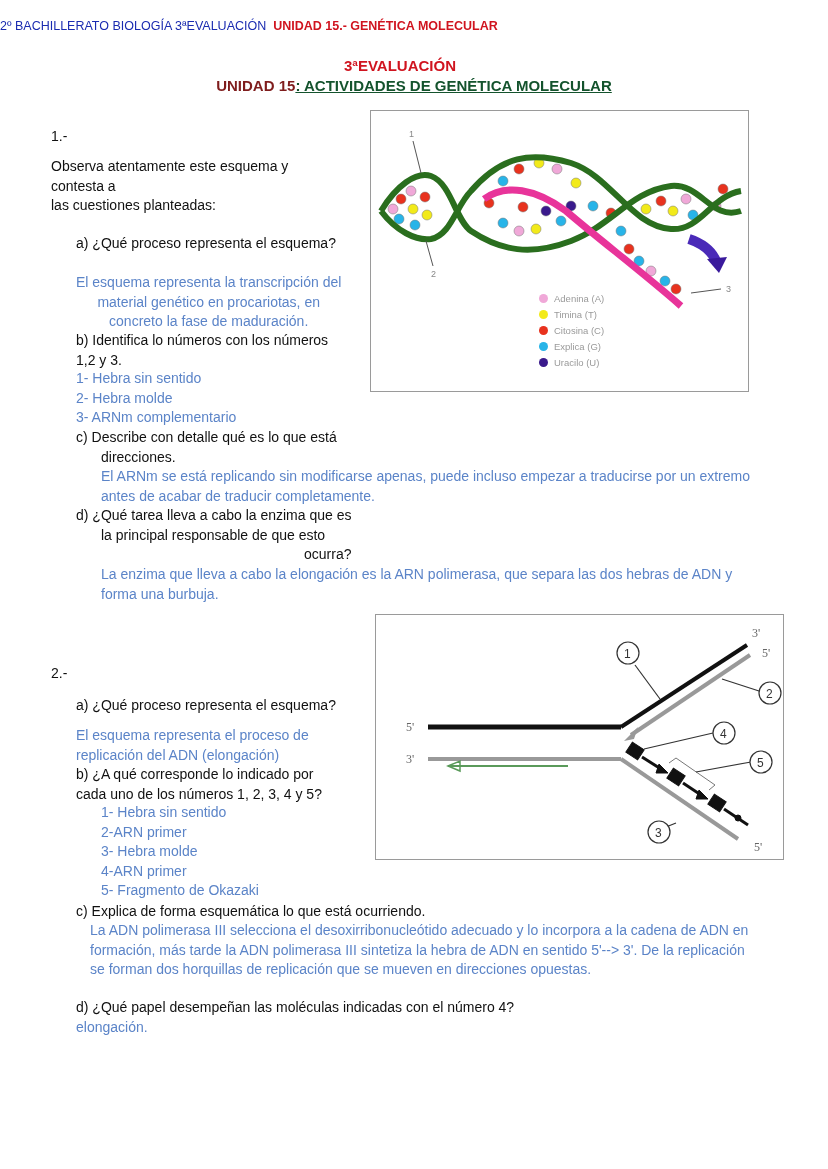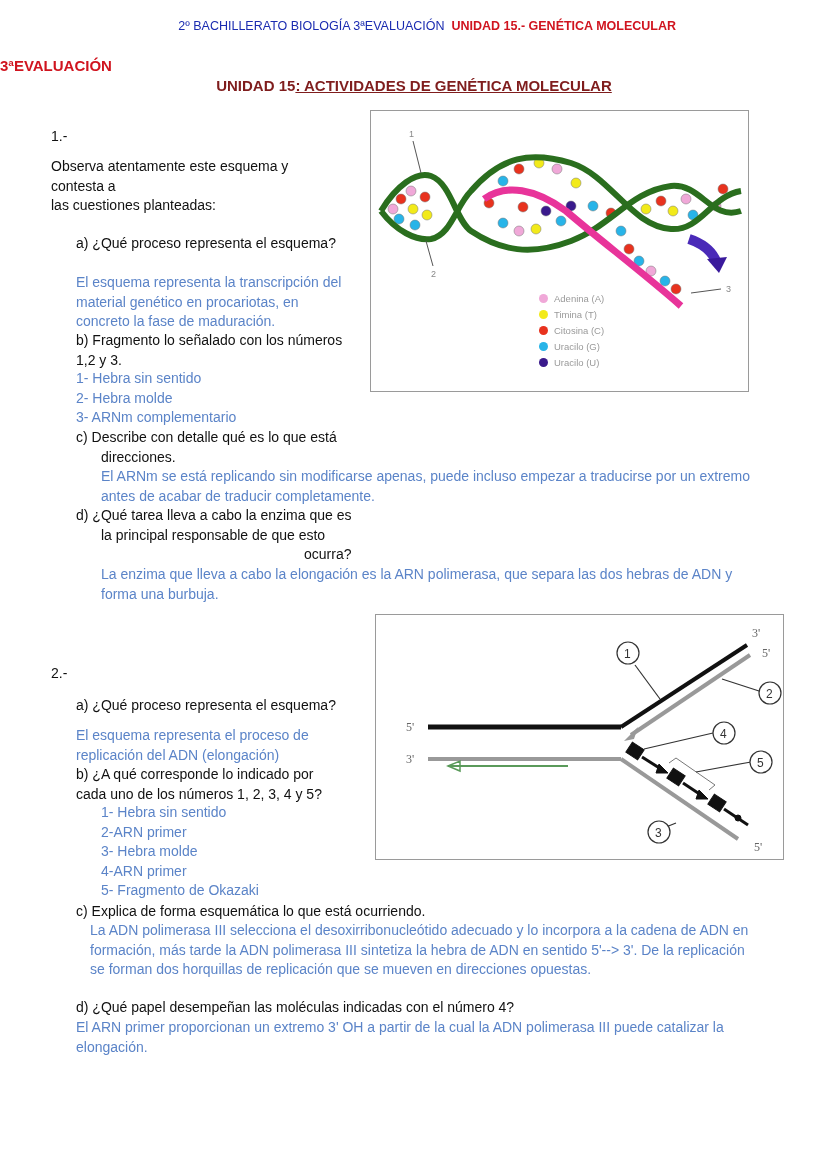--- a/index.html
+++ b/index.html
@@ -1,25 +1,25 @@
 <!DOCTYPE html>
 <html><head>
 <meta charset="utf-8">
 <style>
   html, body { margin: 0; padding: 0; background: #ffffff; }
   body { width: 828px; height: 1169px; position: relative; overflow: hidden;
          font-family: "Liberation Sans", sans-serif; color: #111; }
   .abs { position: absolute; }
-  .hdr { top: 19px; left: 0; width: 676px; text-align: right; font-size: 12.5px; }
+  .hdr { top: 19px; left: 0; width: 676px; text-align: left; font-size: 12.5px; }
   .hdr .blue { color: #1a2bb0; }
   .hdr .red { color: #d0141f; font-weight: bold; }
-  .t1 { top: 57px; left: 0; width: 800px; font-size: 15px; font-weight: bold; color: #d0141f; }
+  .t1 { top: 57px; left: 0; width: 800px; text-align: center; font-size: 15px; font-weight: bold; color: #d0141f; }
   .t2 { top: 77px; left: 0; width: 828px; text-align: center; font-size: 15px; font-weight: bold; }
   .t2 .blue { color: #7f1d1d; }
-  .t2 .green { color: #7f1d1d; text-decoration: underline; }
+  .t2 .green { color: #14532d; text-decoration: underline; }
   .txt { font-size: 14px; line-height: 19.5px; white-space: nowrap; }
   .ans { color: #5b84c8; }
   .blk { color: #111; }
   .fig { border: 1.5px solid #9a9a9a; background: #fff; }
 </style>
 </head>
 <body>
 
 <div class="abs hdr">
   <span class="blue">2º BACHILLERATO BIOLOGÍA 3ªEVALUACIÓN</span>&nbsp;
@@ -30,27 +30,27 @@
   <span class="blue">UNIDAD 15</span><span class="green">: ACTIVIDADES DE GENÉTICA MOLECULAR</span>
 </div>
 
 <div class="abs txt blk" style="left:51px; top:127px;">1.-</div>
 <div class="abs txt blk" style="left:51px; top:157px;">
   <div>Observa atentamente este esquema y</div>
   <div>contesta a</div>
   <div>las cuestiones planteadas:</div>
 </div>
 <div class="abs txt blk" style="left:76px; top:234px;">a) ¿Qué proceso representa el esquema?</div>
-<div class="abs txt ans" style="left:76px; top:273px;">
+<div class="abs txt ans" style="left:76px; top:273px;text-align:center;">
   <div>El esquema representa la transcripción del</div>
   <div>material genético en procariotas, en</div>
   <div>concreto la fase de maduración.</div>
 </div>
 <div class="abs txt blk" style="left:76px; top:331px;">
-  <div>b) Fragmento lo señalado con los números</div>
+  <div>b) Identifica lo números con los números</div>
   <div>1,2  y 3.</div>
 </div>
 <div class="abs txt ans" style="left:76px; top:369px;">
   <div>1- Hebra sin sentido</div>
   <div>2- Hebra molde</div>
   <div>3- ARNm complementario</div>
 </div>
 <div class="abs txt blk" style="left:76px; top:428px;">
   <div>c) Describe con detalle qué es lo que está</div>
   <div style="padding-left:25px;">direcciones.</div>
@@ -118,21 +118,21 @@
     <text x="38" y="26" font-size="9" fill="#888" font-family="Liberation Sans, sans-serif">1</text>
     <line x1="55" y1="130" x2="62" y2="155" stroke="#555" stroke-width="1"></line>
     <text x="60" y="166" font-size="9" fill="#888" font-family="Liberation Sans, sans-serif">2</text>
     <line x1="320" y1="182" x2="350" y2="178" stroke="#555" stroke-width="1"></line>
     <text x="355" y="181" font-size="9" fill="#888" font-family="Liberation Sans, sans-serif">3</text>
   </svg>
   <div class="abs" style="left:168px; top:180px; font-size:9.5px; color:#9a9a9a; line-height:16px;">
     <div><span class="lg-dot" style="display:inline-block;width:9px;height:9px;border-radius:50%;background:#f0a8d8;margin-right:6px;vertical-align:-1px;"></span><span>Adenina (A)</span></div>
     <div><span style="display:inline-block;width:9px;height:9px;border-radius:50%;background:#f2ea1a;margin-right:6px;vertical-align:-1px;"></span><span>Timina (T)</span></div>
     <div><span style="display:inline-block;width:9px;height:9px;border-radius:50%;background:#e8321e;margin-right:6px;vertical-align:-1px;"></span><span>Citosina (C)</span></div>
-    <div><span style="display:inline-block;width:9px;height:9px;border-radius:50%;background:#28b4e8;margin-right:6px;vertical-align:-1px;"></span><span>Uracilo (G)</span></div>
+    <div><span style="display:inline-block;width:9px;height:9px;border-radius:50%;background:#28b4e8;margin-right:6px;vertical-align:-1px;"></span><span>Explica (G)</span></div>
     <div><span style="display:inline-block;width:9px;height:9px;border-radius:50%;background:#3a1a8c;margin-right:6px;vertical-align:-1px;"></span><span>Uracilo (U)</span></div>
   </div>
 </div>
 
 <div class="abs txt blk" style="left:51px; top:664px;">2.-</div>
 <div class="abs txt blk" style="left:76px; top:696px;">a) ¿Qué proceso representa el esquema?</div>
 <div class="abs txt ans" style="left:76px; top:726px;">
   <div>El esquema representa el proceso de</div>
   <div>replicación del ADN (elongación)</div>
 </div>
@@ -148,21 +148,20 @@
   <div>5- Fragmento de Okazaki</div>
 </div>
 <div class="abs txt blk" style="left:76px; top:902px;">c) Explica de forma esquemática lo que está  ocurriendo.</div>
 <div class="abs txt ans" style="left:90px; top:921px;">
   <div>La ADN polimerasa III selecciona el desoxirribonucleótido adecuado y lo incorpora a la cadena de ADN en</div>
   <div>formación, más tarde la ADN polimerasa III sintetiza la hebra de ADN en sentido 5'--&gt; 3'. De la replicación</div>
   <div>se forman dos horquillas de replicación que se mueven en direcciones opuestas.</div>
 </div>
 <div class="abs txt blk" style="left:76px; top:998px;">d) ¿Qué papel desempeñan las moléculas indicadas con el número 4?</div>
 <div class="abs txt ans" style="left:76px; top:1018px;">
-  <div>El ARN primer proporcionan un extremo 3' OH a partir de la cual la ADN polimerasa III puede catalizar la</div>
   <div>elongación.</div>
 </div>
 
 <div class="abs fig" style="left:375px; top:614px; width:407px; height:244px;">
   <svg width="407" height="244" viewBox="0 0 407 244">
     <line x1="52" y1="112" x2="245" y2="112" stroke="#111" stroke-width="5"></line>
     <line x1="245" y1="112" x2="371" y2="30" stroke="#111" stroke-width="4"></line>
     <line x1="374" y1="40" x2="255" y2="120" stroke="#999" stroke-width="4"></line>
     <polygon points="248,126 262,112 258,124" fill="#999"></polygon>
     <line x1="52" y1="144" x2="245" y2="144" stroke="#999" stroke-width="4"></line>

